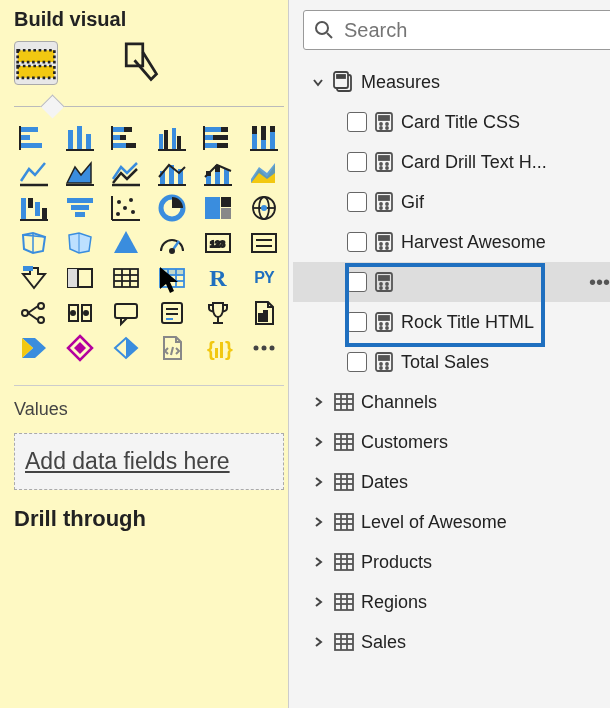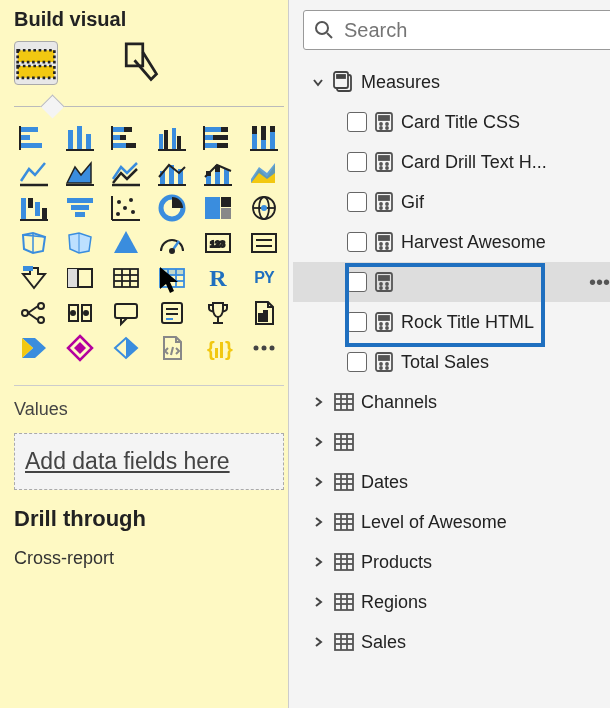--- a/index.html
+++ b/index.html
@@ -535,21 +535,20 @@
         </svg>
       </div>
   </div>
 
   <div class="divider"></div>
 
   <div class="values-label">Values</div>
   <div class="drop-zone">Add data fields here</div>
 
   <div class="drill-title">Drill through</div>
-  <div class="cross-report">Cross-report</div>
 
   <svg class="cursor-arrow" width="26" height="30">
       <polygon points="2,2 2,24 8,19 12,28 16,26 12,17 20,17" fill="#000"></polygon>
     </svg>
 </div>
 
 <div class="right-panel">
   <div class="search-box">
     <svg width="20" height="20" viewBox="0 0 20 20" fill="none" stroke="#555" stroke-width="2">
         <circle cx="8" cy="8" r="6"></circle>
@@ -701,20 +700,21 @@
           </span>
           <span class="ico">
             <svg viewBox="0 0 22 22" fill="none" stroke="#555" stroke-width="1.8">
               <rect x="2" y="3" width="18" height="16"></rect>
               <line x1="2" y1="8" x2="20" y2="8"></line>
               <line x1="2" y1="13" x2="20" y2="13"></line>
               <line x1="8" y1="3" x2="8" y2="19"></line>
               <line x1="14" y1="3" x2="14" y2="19"></line>
             </svg>
           </span>
+          <span class="row-label">Customers</span>
         </div>
         <div class="tree-row">
           <span class="expand">
             <svg viewBox="0 0 14 14" stroke="#444" stroke-width="2" fill="none">
               <polyline points="5,3 10,7 5,11"></polyline>
             </svg>
           </span>
           <span class="ico">
             <svg viewBox="0 0 22 22" fill="none" stroke="#555" stroke-width="1.8">
               <rect x="2" y="3" width="18" height="16"></rect>

